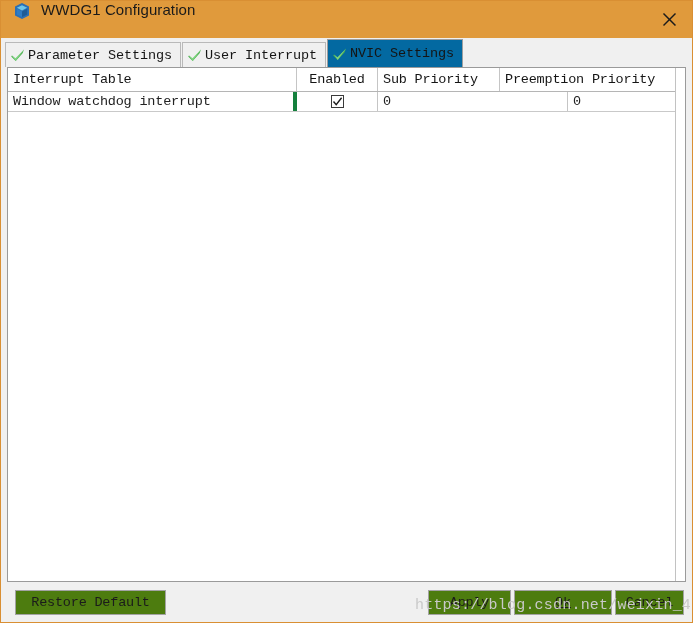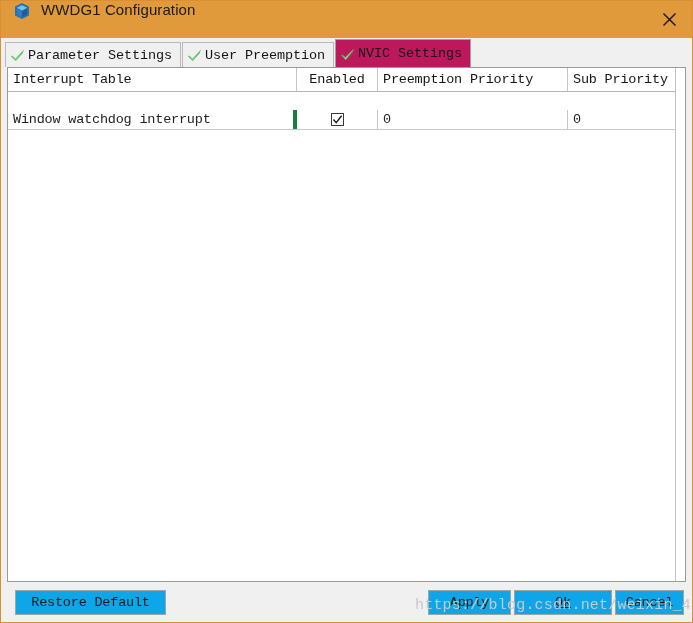--- a/index.html
+++ b/index.html
@@ -79,21 +79,21 @@
     padding: 0 8px 0 4px;
     box-sizing: border-box;
     background: #f0f0f0;
     border: 1px solid #b9b9b9;
     border-bottom: none;
     margin-right: 1px;
     cursor: pointer;
     white-space: nowrap;
   }
   .tab.active {
-    background: #be185d;
+    background: #0369a1;
     height: 28px;
     border-color: #9e9e9e;
     position: relative;
     z-index: 3;
   }
   .tab-check {
     width: 16px;
     height: 16px;
     flex: 0 0 auto;
     margin-right: 2px;
@@ -117,21 +117,20 @@
     display: flex;
     flex-direction: column;
     overflow: hidden;
     position: relative;
   }
   .grid {
     display: flex;
     flex-direction: column;
     width: 100%;
     flex: 1 1 auto;
-    gap: 18px;
   }
   .row {
     display: flex;
     width: 100%;
     flex: 0 0 auto;
   }
   .hdr-row {
     height: 23px;
     border-bottom: 1px solid #b5b5b5;
   }
@@ -202,21 +201,21 @@
     display: flex;
     align-items: center;
     position: relative;
     padding: 0 8px;
     box-sizing: border-box;
   }
   .btn {
     font-family: "Liberation Mono", monospace;
     font-size: 13.5px;
     color: #1b1b1b;
-    background: #0ea5e9;
+    background: #4d7c0f;
     border: 1px solid #a3a3a3;
     height: 25px;
     display: flex;
     align-items: center;
     justify-content: center;
     box-sizing: border-box;
     cursor: pointer;
     letter-spacing: -0.2px;
     white-space: nowrap;
   }
@@ -280,43 +279,43 @@
       <span class="tab-label">Parameter Settings</span>
     </div>
 
     <div class="tab">
       <span class="tab-check">
         <svg width="16" height="16" viewBox="0 0 16 16">
           <path d="M2 8.5 L5.5 12.5 L14 2.5 L12.6 6.2 L5.7 14 L1.2 9.6 Z" fill="#4caf50"></path>
           <path d="M2 8.5 L5.7 14 L14 2.5 L5.5 11.2 Z" fill="#7ed37f"></path>
         </svg>
       </span>
-      <span class="tab-label">User Preemption</span>
+      <span class="tab-label">User Interrupt</span>
     </div>
 
     <div class="tab active">
       <span class="tab-check">
         <svg width="16" height="16" viewBox="0 0 16 16">
           <path d="M2 8.5 L5.5 12.5 L14 2.5 L12.6 6.2 L5.7 14 L1.2 9.6 Z" fill="#4caf50"></path>
           <path d="M2 8.5 L5.7 14 L14 2.5 L5.5 11.2 Z" fill="#7ed37f"></path>
         </svg>
       </span>
       <span class="tab-label">NVIC Settings</span>
     </div>
 
   </div>
 
   <div class="table-wrap">
     <div class="grid">
 
       <div class="row hdr-row">
         <div class="cell c-name">Interrupt Table</div>
         <div class="cell c-en">Enabled</div>
+        <div class="cell c-sub">Sub Priority</div>
         <div class="cell c-preempt">Preemption Priority</div>
-        <div class="cell c-sub">Sub Priority</div>
       </div>
 
       <div class="row body-row">
         <div class="cell c-name">Window watchdog interrupt</div>
         <div class="cell c-en">
           <span class="checkbox">
             <svg width="11" height="11" viewBox="0 0 11 11">
               <polyline points="1.5,5.5 4.2,8.6 9.6,1.8" fill="none" stroke="#1b1b1b" stroke-width="1.4"></polyline>
             </svg>
           </span>

